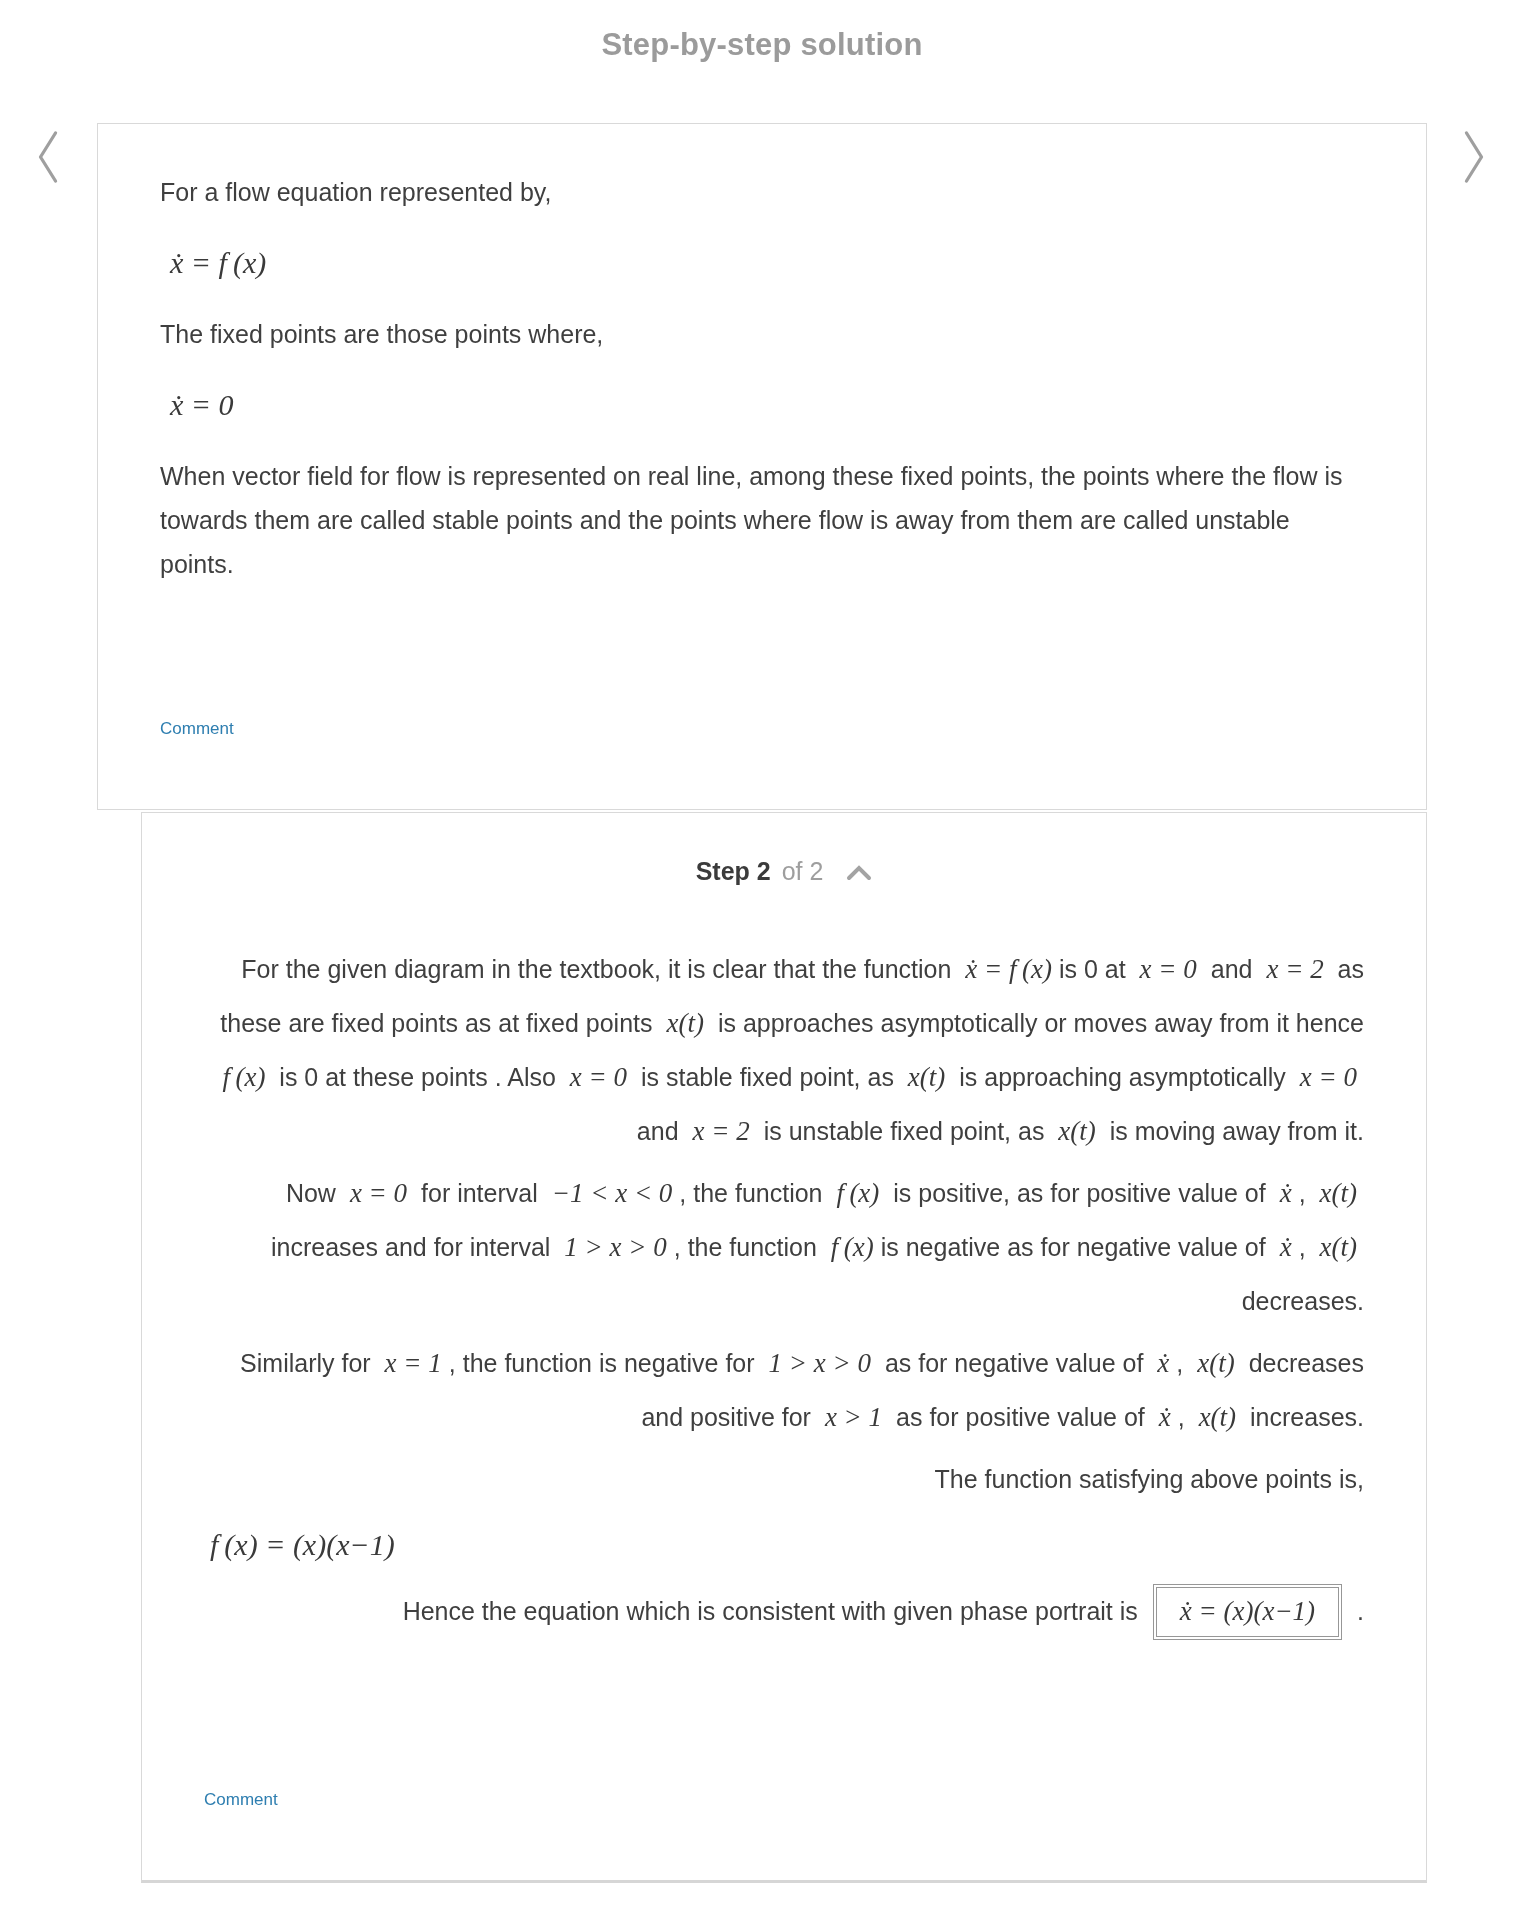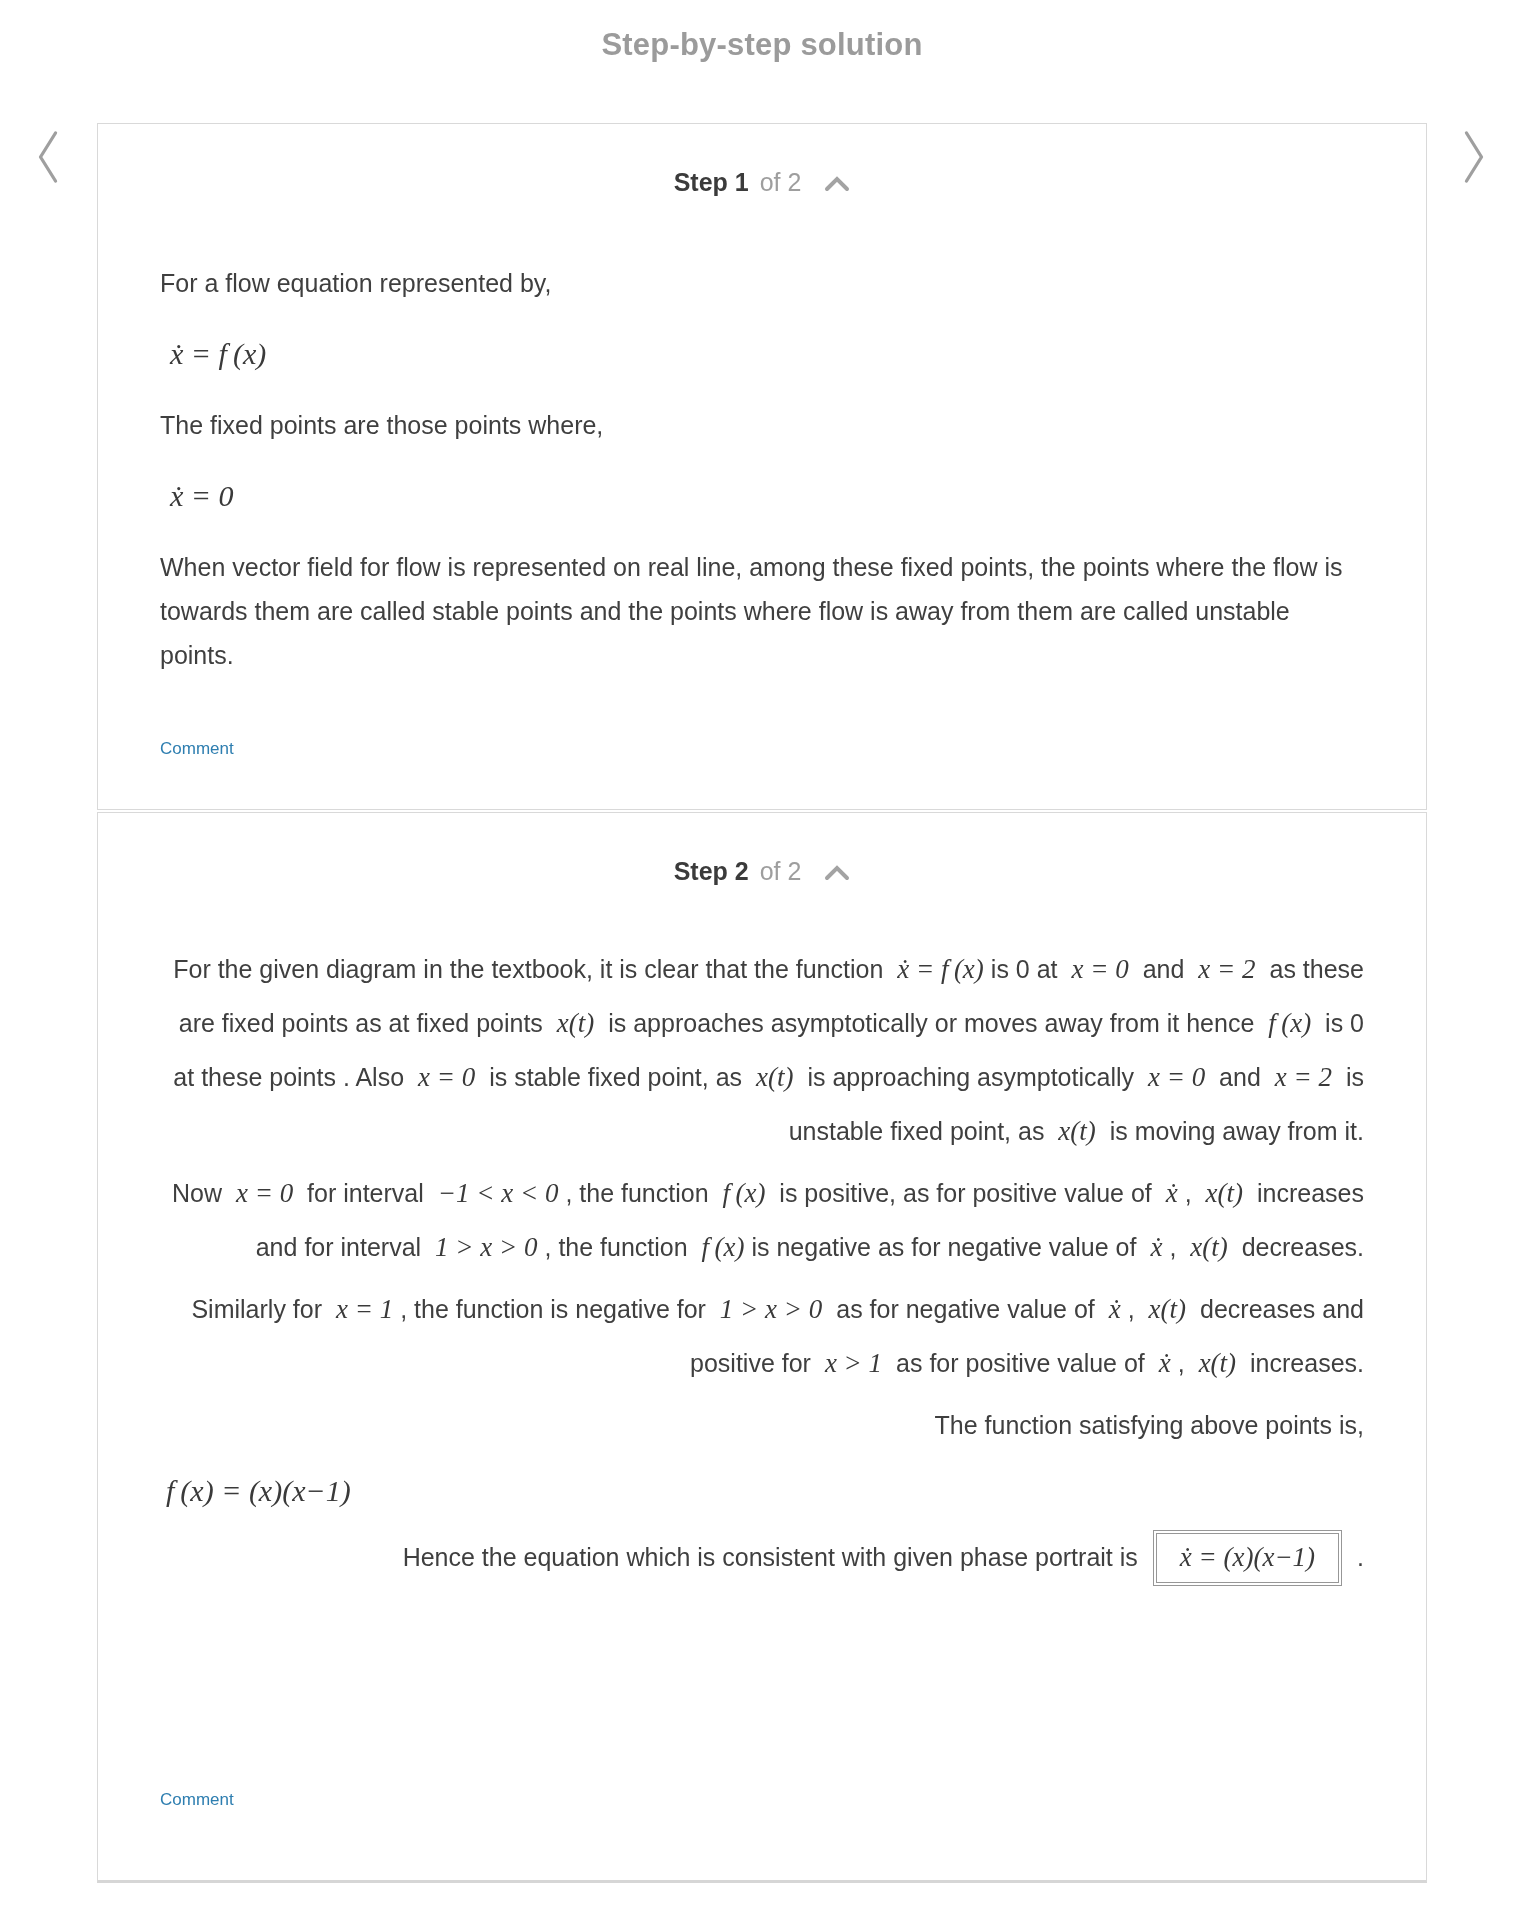--- a/index.html
+++ b/index.html
@@ -20,21 +20,21 @@
   .nav-arrow.prev{left:26px;}
   .nav-arrow.next{right:24px;}
   .cards{position:absolute;top:123px;left:97px;width:1330px;}
   .card{
     box-sizing:border-box;background:#fff;
     border:1px solid #d9d9d9;
     padding:30px 62px 70px 62px;
     display:flex;flex-direction:column;
   }
   .card.step-1{height:687px;}
-  .card.step-2{height:1071px;margin-top:2px;border-bottom-width:3px;border-bottom-color:#d6d6d6;}
+  .card.step-2{height:1071px;margin-top:2px;border-bottom-width:3px;border-bottom-color:#d6d6d6;margin-left:44px;}
   .step-header{
     text-align:center;font-size:25px;margin:14px 0 48px 0;flex:0 0 auto;
   }
   .step-label{font-weight:bold;color:#3b3b3b;}
   .step-of{color:#9e9e9e;margin-left:4px;}
   .collapse-btn{background:none;border:none;padding:0;margin-left:16px;cursor:pointer;vertical-align:-1px;}
   .step-content{flex:0 0 auto;}
   .step-content p.para{font-size:25px;margin:0;}
   .card.step-1 .step-content p.para{line-height:44px;margin:16px 0;}
   .card.step-2 .step-content p.para{line-height:54px;margin:8px 0;text-align:right;}
@@ -72,29 +72,20 @@
 
 <button class="nav-arrow next" aria-label="next">
   <svg width="36" height="62" viewBox="0 0 24 40">
     <polyline points="7,4 17,20 7,36" fill="none" stroke="#9f9f9f" stroke-width="2.2" stroke-linecap="round" stroke-linejoin="round"></polyline>
   </svg>
 </button>
 
 <div class="cards">
 
   <section class="card step-1">
-    <div class="step-header">
-      <span class="step-label">Step 1</span>
-      <span class="step-of">of 2</span>
-      <button class="collapse-btn" aria-label="collapse step">
-        <svg width="26" height="17" viewBox="0 0 26 17">
-          <polyline points="3,14 13,4 23,14" fill="none" stroke="#a3a3a3" stroke-width="4" stroke-linecap="round" stroke-linejoin="miter"></polyline>
-        </svg>
-      </button>
-    </div>
     <div class="step-content" id="s1-content">
         <p class="para"><span>For a flow equation represented by,</span></p>
         <div class="equation">ẋ = f (x)</div>
         <p class="para"><span>The fixed points are those points where,</span></p>
         <div class="equation">ẋ = 0</div>
         <p class="para"><span>When vector field for flow is represented on real line, among these fixed points, the points where the flow is towards them are called stable points and the points where flow is away from them are called unstable points.</span></p>
       </div>
     <hr class="divider">
     <a class="comment-link">Comment</a>
   </section>

